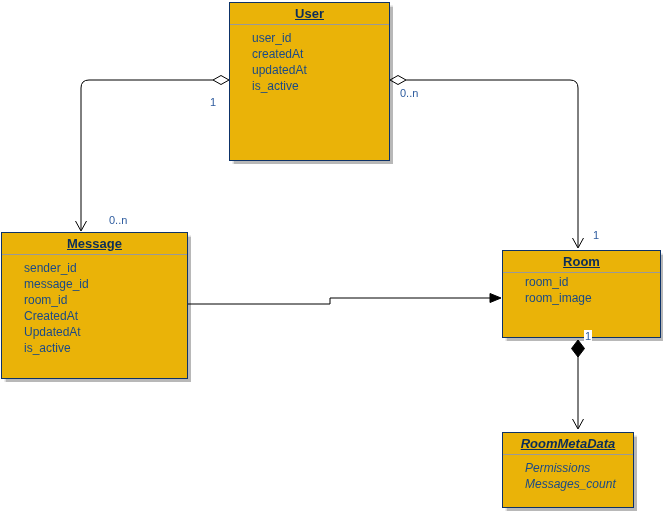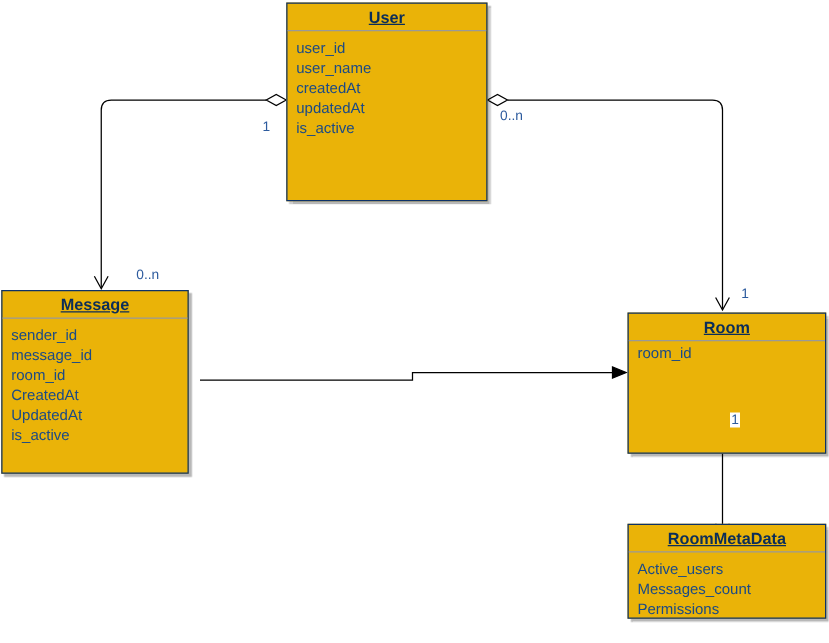--- a/index.html
+++ b/index.html
@@ -32,21 +32,21 @@
     height: 21px;
     line-height: 21px;
     text-align: center;
     font-weight: bold;
     text-decoration: underline;
     font-size: 13px;
     color: #0b2d59;
     border-bottom: 1px solid #999999;
   }
   .entity-fields {
-    padding: 5px 7px 0 7px;
+    padding: 5px 7px 0 22px;
   }
   .field {
     font-size: 12px;
     line-height: 16px;
     color: #1b4a86;
     white-space: nowrap;
   }
   .entity-room .entity-fields { padding-top: 2px; }
   .entity-room .field { line-height: 15.5px; }
   .edge-label {
@@ -86,52 +86,51 @@
       <path d="M 578 356 V 428" fill="none" stroke="#000000" stroke-width="1"></path>
       <path d="M 572.5 419 L 578 429 L 583.5 419" fill="none" stroke="#000000" stroke-width="1"></path>
       <polygon points="578,340 584.5,348.5 578,357 571.5,348.5" fill="#000000" stroke="#000000"></polygon>
     </g>
   </svg>
 
   <div class="entity" style="left:229px; top:2px; width:161px; height:159px;">
     <div class="entity-title">User</div>
     <div class="entity-fields">
       <div class="field">user_id</div>
-      <div class="field">user_name</div>
       <div class="field">createdAt</div>
       <div class="field">updatedAt</div>
       <div class="field">is_active</div>
     </div>
   </div>
 
-  <div class="entity" style="left:1px; top:232px; width:150px; height:147px;">
+  <div class="entity" style="left:1px; top:232px; width:187px; height:147px;">
     <div class="entity-title">Message</div>
     <div class="entity-fields">
       <div class="field">sender_id</div>
       <div class="field">message_id</div>
       <div class="field">room_id</div>
       <div class="field">CreatedAt</div>
       <div class="field">UpdatedAt</div>
       <div class="field">is_active</div>
     </div>
   </div>
 
-  <div class="entity entity-room" style="left:502px; top:250px; width:159px; height:113px;">
+  <div class="entity entity-room" style="left:502px; top:250px; width:159px; height:88px;">
     <div class="entity-title">Room</div>
     <div class="entity-fields">
       <div class="field">room_id</div>
+      <div class="field">room_image</div>
     </div>
   </div>
 
-  <div class="entity" style="left:502px; top:419px; width:159px; height:76px;">
+  <div class="entity" style="left:502px; top:432px; width:132px; height:76px;font-style:italic;">
     <div class="entity-title">RoomMetaData</div>
     <div class="entity-fields">
-      <div class="field">Active_users</div>
+      <div class="field">Permissions</div>
       <div class="field">Messages_count</div>
-      <div class="field">Permissions</div>
     </div>
   </div>
 
   <span class="edge-label" style="left:209px; top:96px;">1</span>
   <span class="edge-label" style="left:108px; top:214px;">0..n</span>
   <span class="edge-label" style="left:399px; top:87px;">0..n</span>
   <span class="edge-label" style="left:592px; top:229px;">1</span>
   <span class="edge-label" style="left:584px; top:330px;">1</span>
 
 </div>

